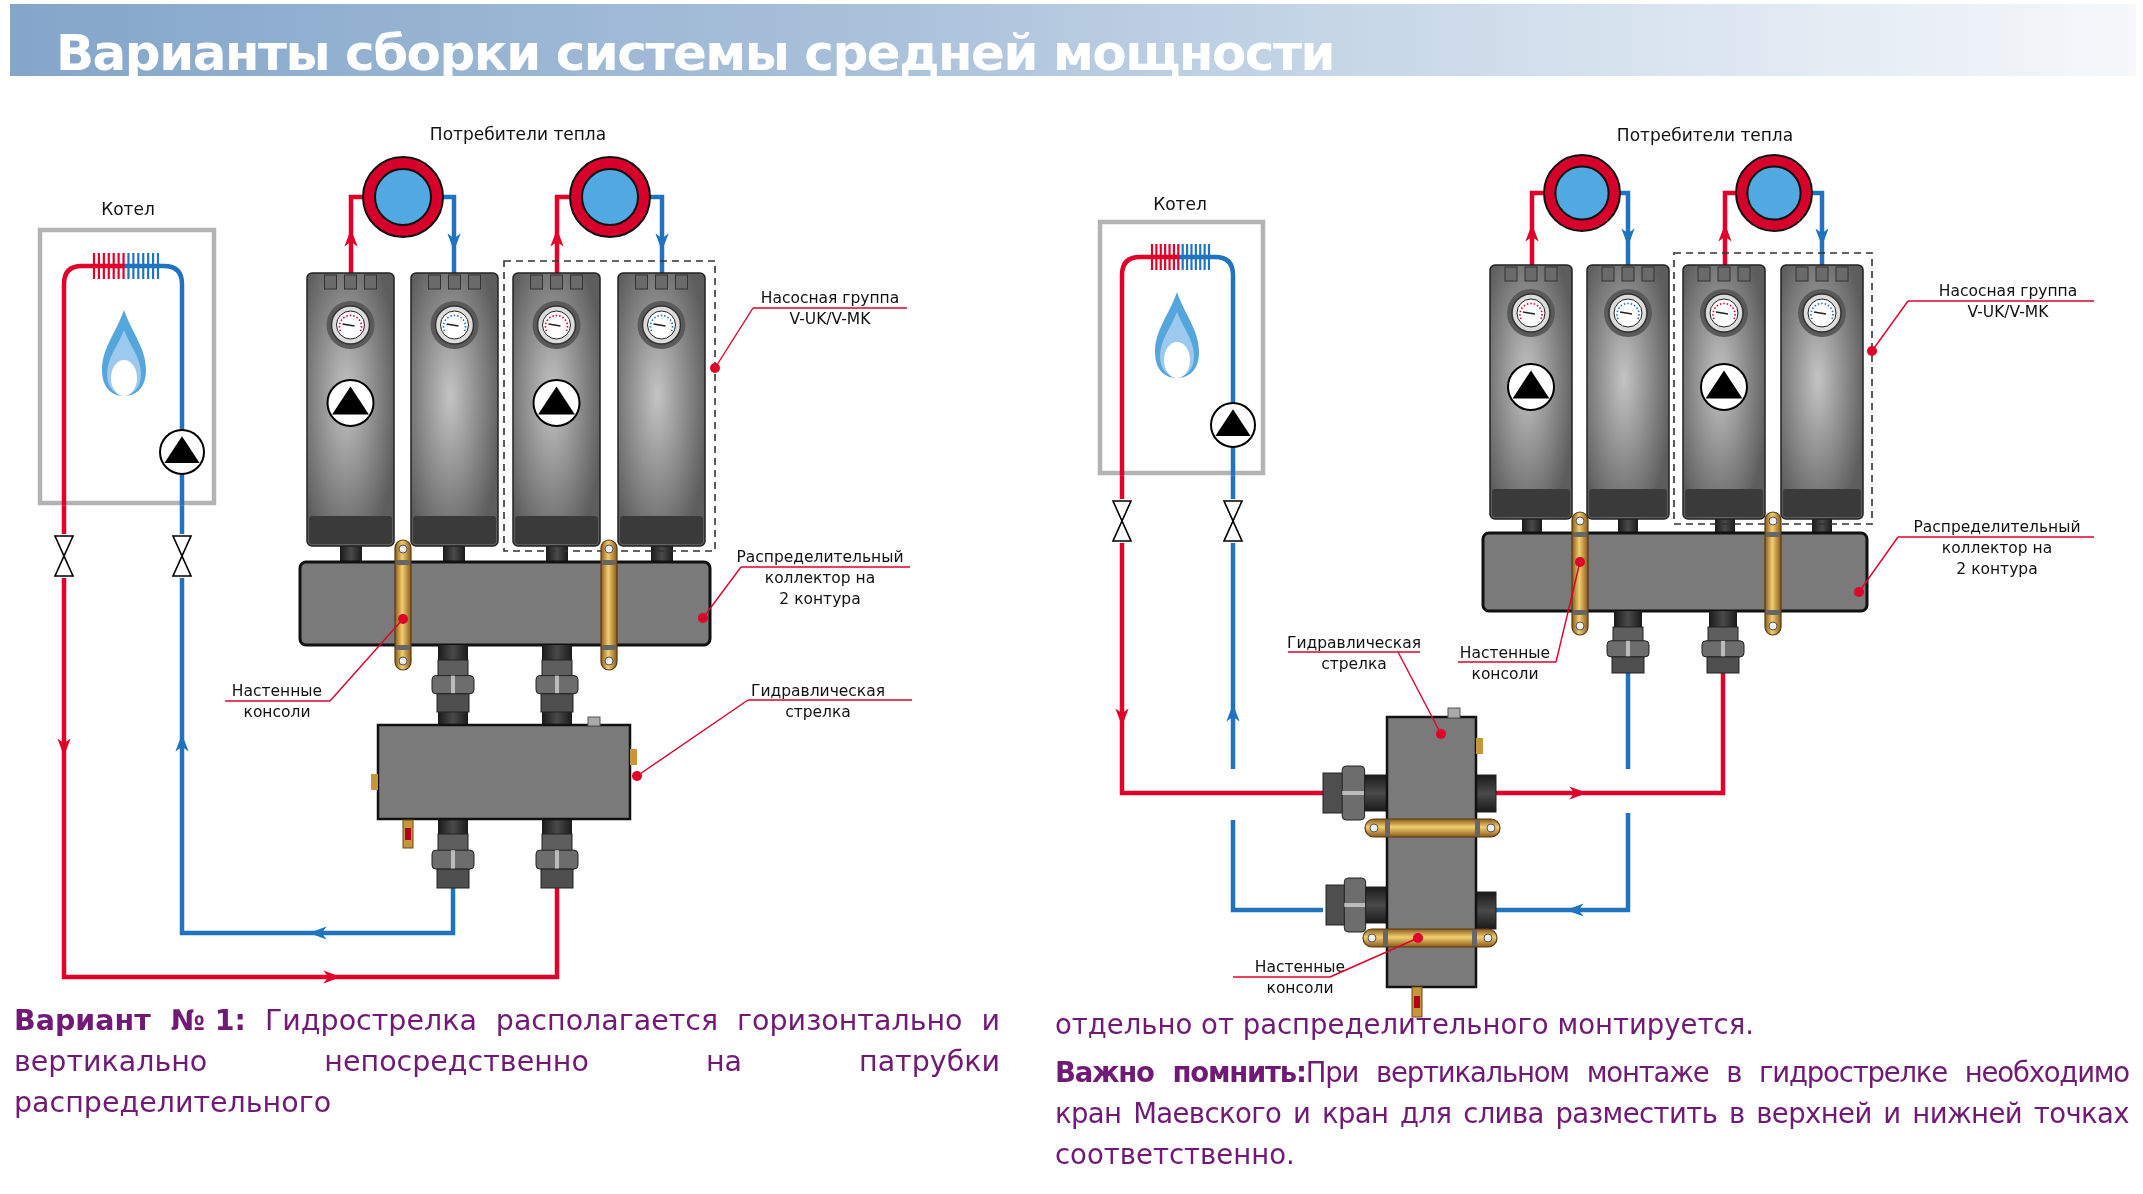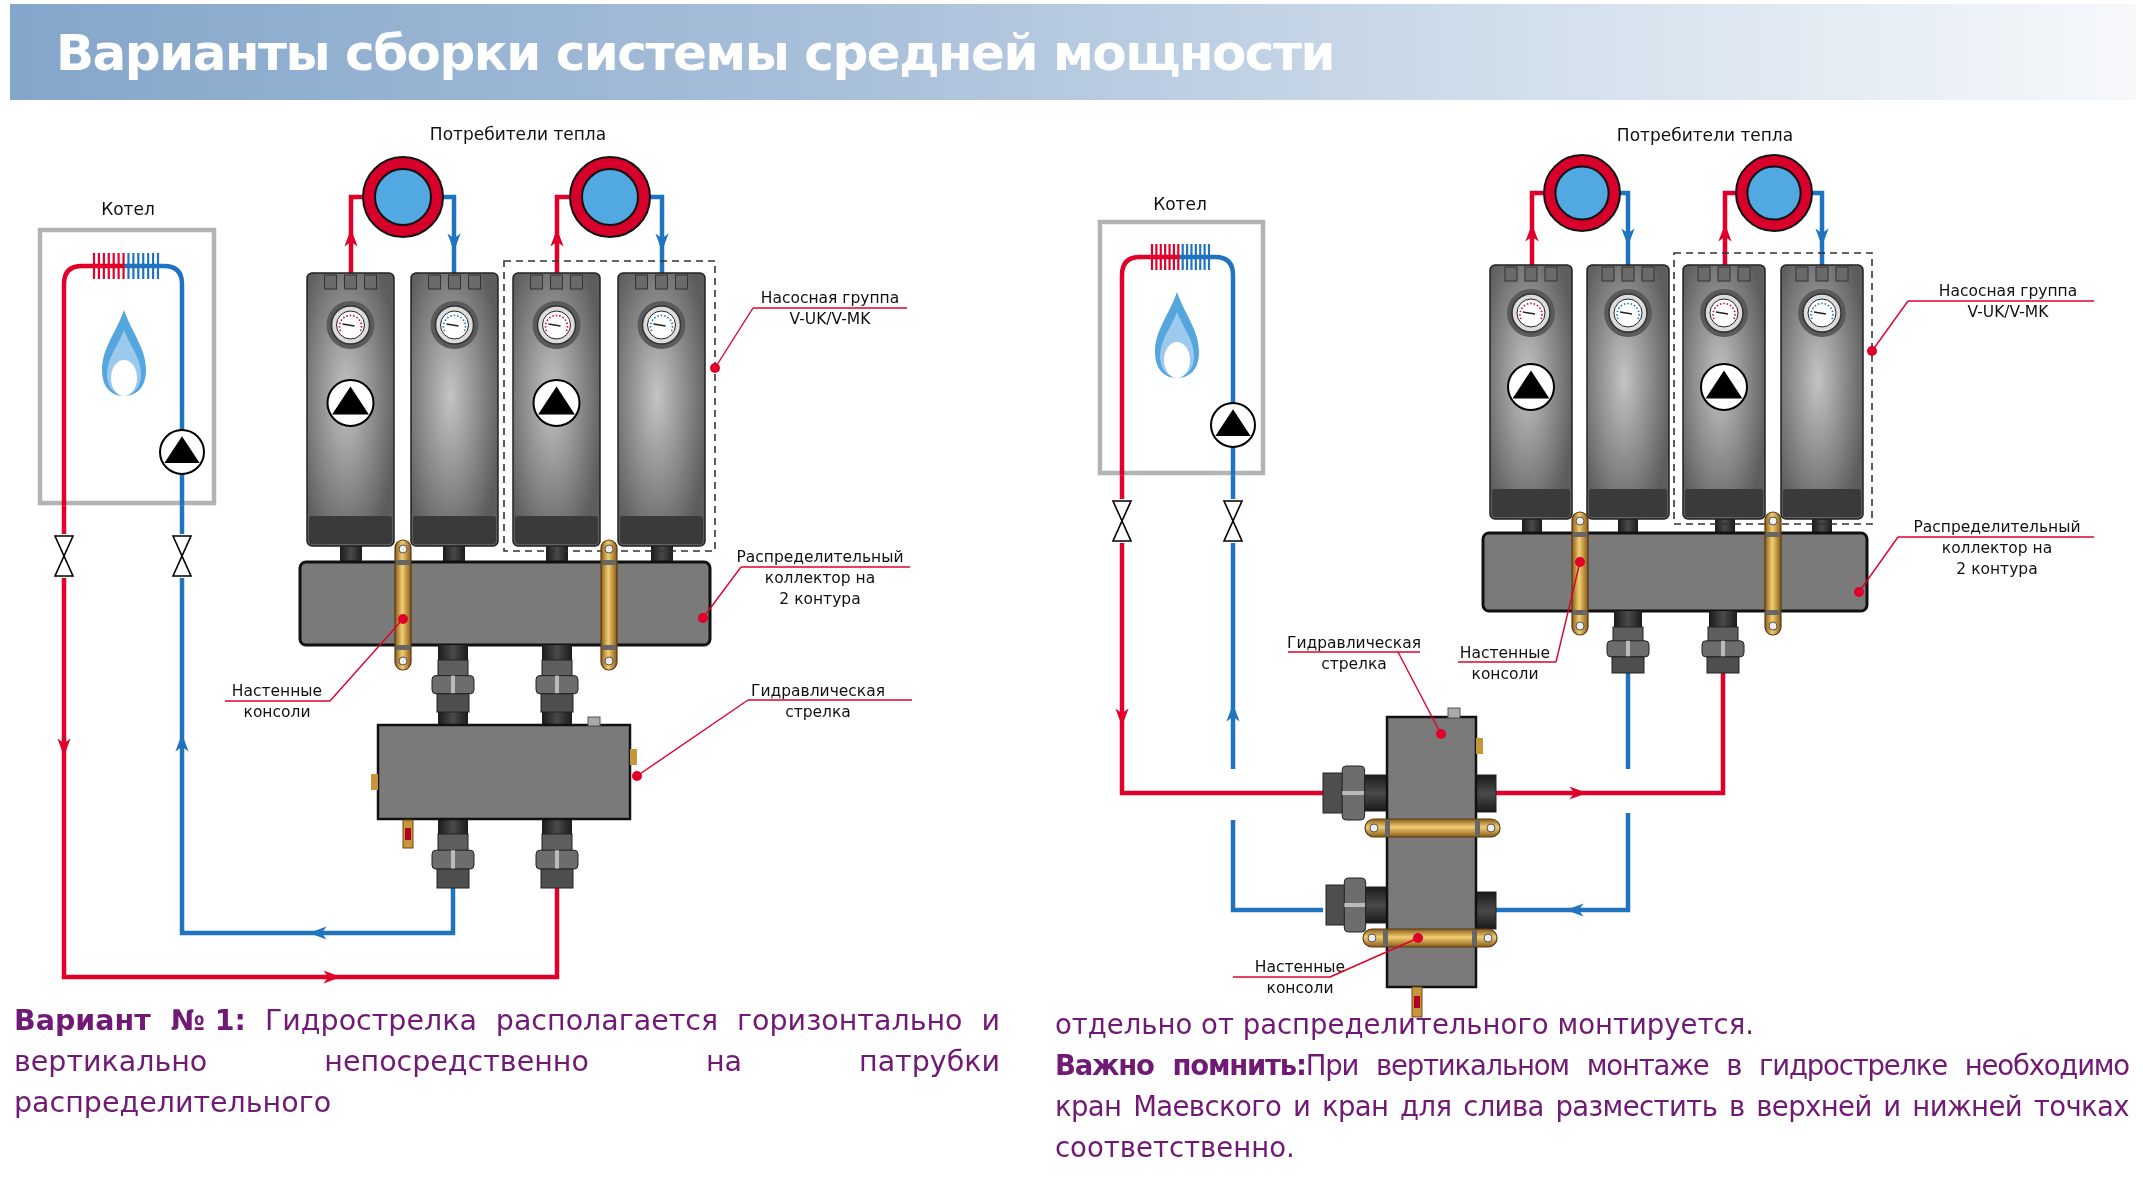--- a/index.html
+++ b/index.html
@@ -1,19 +1,19 @@
 <!DOCTYPE html>
 <html><head>
 <meta charset="utf-8">
 <style>
   html, body { margin: 0; padding: 0; background: #ffffff; }
   body { width: 2143px; height: 1194px; position: relative; overflow: hidden;
          font-family: "Liberation Sans", "DejaVu Sans", sans-serif; }
   #header {
-    position: absolute; left: 10px; top: 4px; width: 2126px; height: 96px;
+    position: absolute; left: 10px; top: 4px; width: 2126px; height: 72px;
     background: linear-gradient(90deg, #84a6ca 0%, #a9c0da 40%, #d6e2ee 75%, #f6f8fb 100%);
   }
   #header .title {
     position: absolute; left: 46px; top: 20px; color: #ffffff;
     font-family: "DejaVu Sans", sans-serif; font-weight: bold; font-size: 50px;
     letter-spacing: -1.5px; white-space: nowrap;
   }
   svg#diagram { position: absolute; left: 0; top: 0; }
   svg text { font-family: "DejaVu Sans", sans-serif; fill: #111111; }
   .lbl { font-size: 17px; }
@@ -21,21 +21,21 @@
   .caption {
     position: absolute; color: #701a75;
     font-family: "DejaVu Sans", sans-serif; font-size: 28.5px; line-height: 41px;
   }
   .caption b { font-weight: bold; }
   #caption-left { left: 14px; top: 1000px; width: 986px; text-align: justify; text-align-last: left; }
   #caption-left .just { text-align: justify; text-align-last: justify; display: block; }
   #caption-right { left: 1055px; top: 1004px; width: 1074px; font-size: 27.5px; }
   #caption-right .line { display: block; white-space: nowrap; text-align: justify; text-align-last: justify; }
   #caption-right .line.last { text-align-last: left; }
-  .tight { letter-spacing: -1.2px; word-spacing: -2px; }
+  .tight { letter-spacing: -1.2px; word-spacing: -2px; margin-top: 7px; }
 </style>
 </head>
 <body>
 
 <div id="header">
   <div class="title">Варианты сборки системы средней мощности</div>
 </div>
 
 <svg id="diagram" width="2143" height="1194" viewBox="0 0 2143 1194" xmlns="http://www.w3.org/2000/svg">
   <defs>

